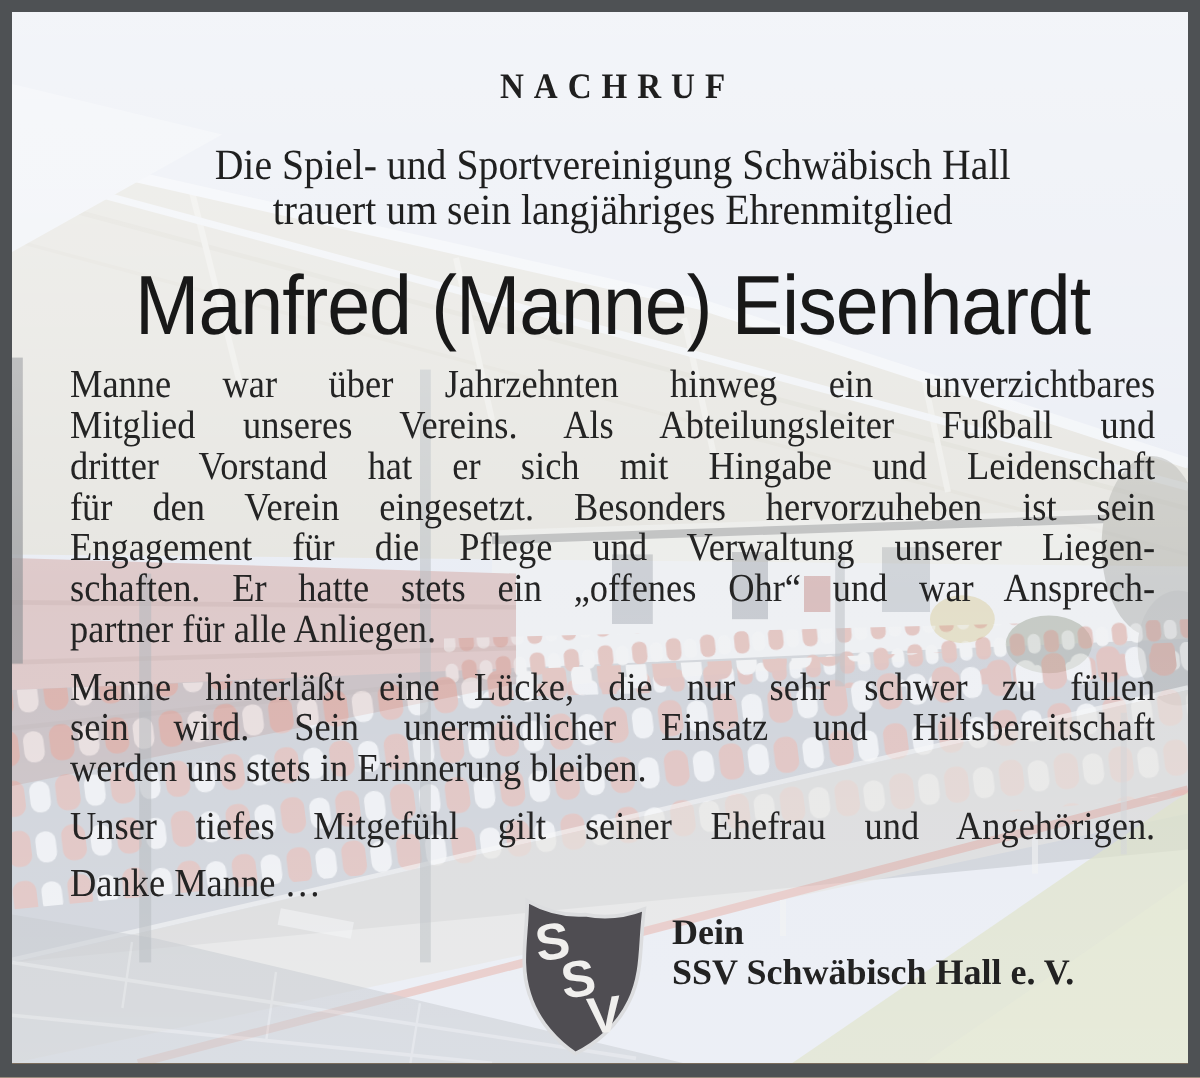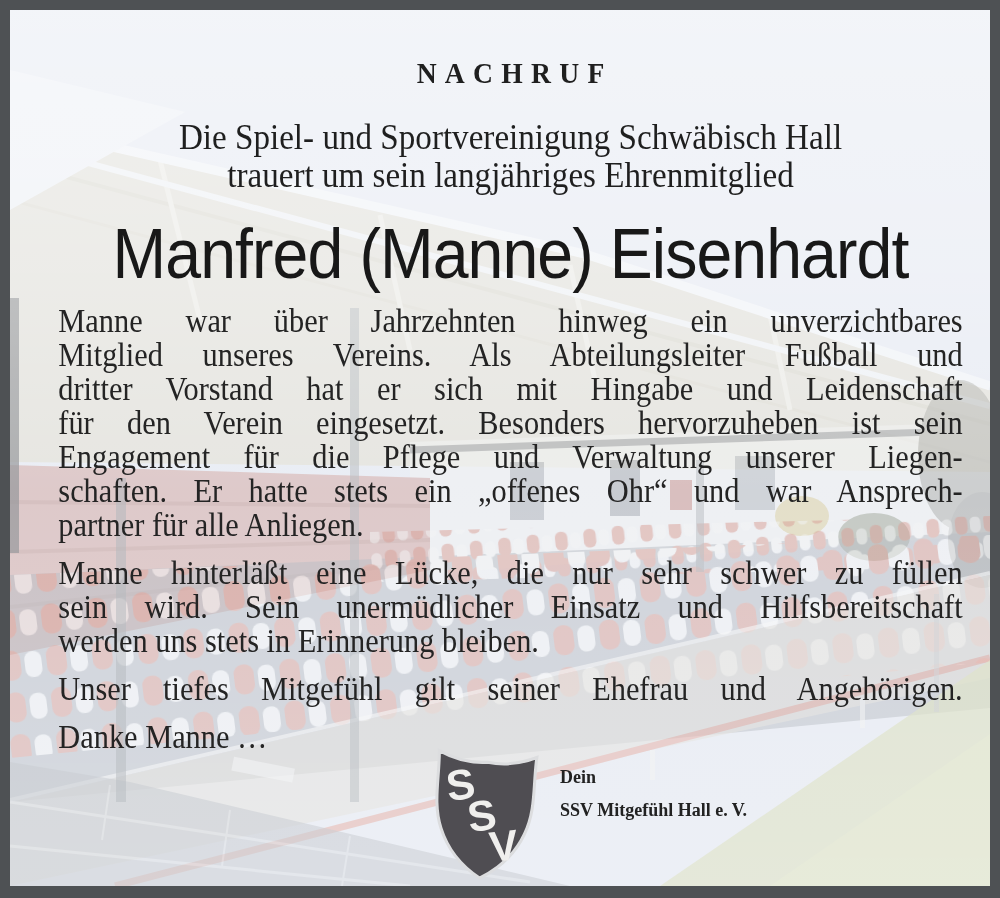--- a/index.html
+++ b/index.html
@@ -39,21 +39,21 @@
   .para .jl:last-child{text-align-last:left;}
   .para.first{margin-top:14px;}
   .line{font-size:33px;line-height:34px;color:#242424;}
   .line.stretch{margin-top:14px;text-align:justify;text-align-last:justify;}
   .line.plain{margin-top:14px;text-align:left;}
 
   .signature{position:absolute;left:418px;top:733px;display:flex;}
   .crest{width:112px;height:140px;transform:rotate(4deg);}
   .sig-text{
     margin-left:20px;margin-top:18px;
-    font-size:18px;line-height:33px;font-weight:700;color:#222;
+    font-size:30px;line-height:33px;font-weight:700;color:#222;
     font-family:"Liberation Serif", serif;
   }
 </style>
 </head>
 <body>
 
 <div class="page">
 
   <div class="bg">
     <svg viewBox="0 0 980 876" preserveAspectRatio="none">
@@ -185,17 +185,17 @@
     <svg class="crest" viewBox="0 0 110 136">
       <path d="M7,10 C24,18 40,20 55,18 C70,20 86,18 103,10 C101,36 106,62 96,86 C87,109 69,124 55,132 C41,124 23,109 14,86 C4,62 9,36 7,10 Z" fill="#4f4d52" stroke="#dcdddf" stroke-width="3"></path>
       <g fill="#f0efed" font-family="Liberation Sans, sans-serif" font-weight="700" font-size="42" text-anchor="middle">
         <text transform="translate(33,56) rotate(-12)">S</text>
         <text transform="translate(56,85) rotate(-12)">S</text>
         <text transform="translate(79,113) rotate(-10)">V</text>
       </g>
     </svg>
     <div class="sig-text">
       <div>Dein</div>
-      <div>SSV Mitgefühl Hall e. V.</div>
+      <div>SSV Schwäbisch Hall e. V.</div>
     </div>
   </div>
 
 </div>
 
 </body></html>

